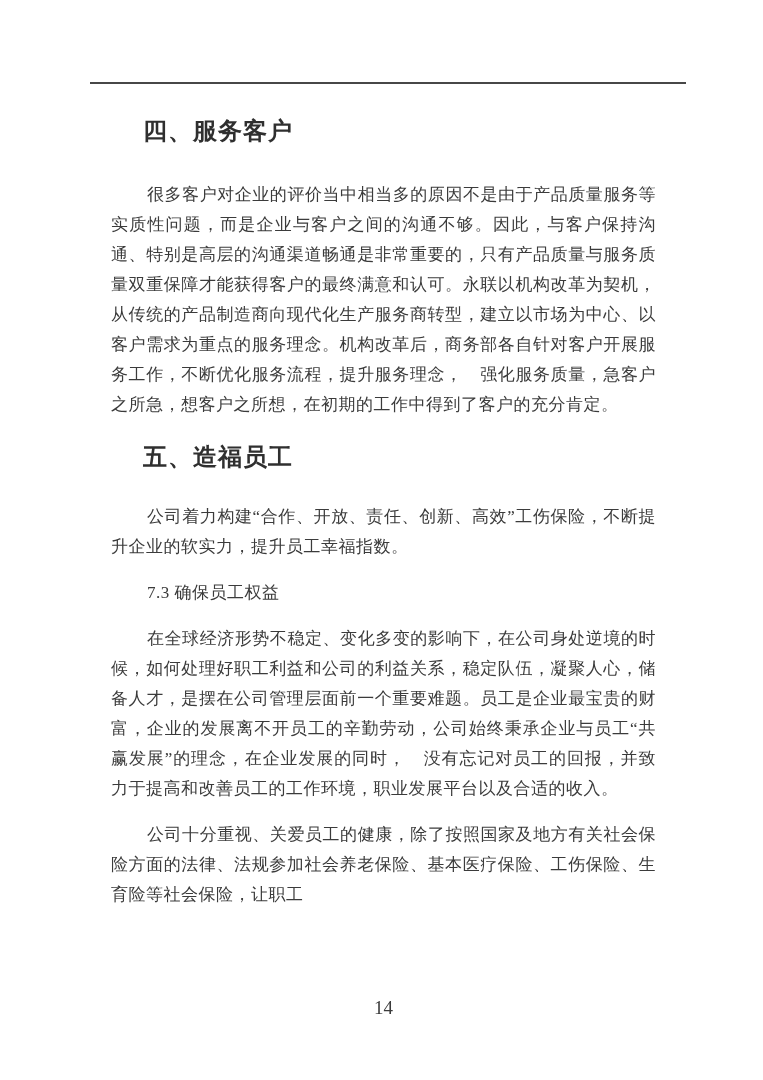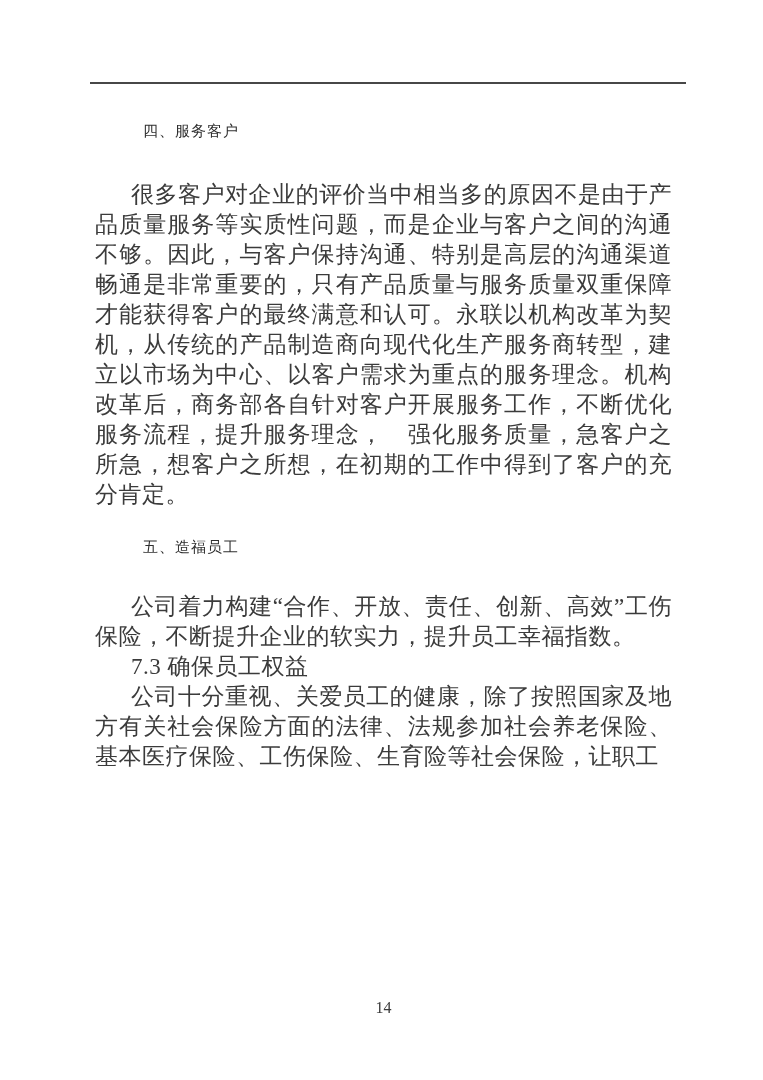--- a/index.html
+++ b/index.html
@@ -24,49 +24,49 @@
     height: 2px;
     background: #474747;
   }
   .content {
     position: absolute;
     left: 95px;
     top: 84px;
     width: 577px;
   }
   .sec-heading {
-    font-size: 15px;
-    font-weight: normal;
+    font-size: 24px;
+    font-weight: bold;
     color: #2f2f2f;
     line-height: 34px;
     margin: 0 0 0 48px;
     letter-spacing: 1px;
   }
   .h-first  { margin-top: 30px; }
   .h-second { margin-top: 20px; }
   .body-para {
-    font-size: 23px;
+    font-size: 17px;
     line-height: 30px;
-    margin: 0;
+    margin: 16px;
     text-align: justify;
     text-indent: 36px;
     letter-spacing: 0.5px;
   }
   .p-after-h1 { margin-top: 32px; }
   .p-after-h2 { margin-top: 28px; }
   .sub-heading {
     text-align: left;
   }
   .footer {
     position: absolute;
     left: 95px;
     top: 998px;
     width: 577px;
     text-align: center;
-    font-size: 16px;
+    font-size: 19px;
     line-height: 20px;
     color: #3b3b3b;
   }
 </style>
 </head>
 <body>
 
 <div class="page">
 
   <div class="header-rule"></div>
@@ -76,20 +76,21 @@
     <h1 class="sec-heading h-first">四、服务客户</h1>
 
     <p class="body-para p-after-h1">很多客户对企业的评价当中相当多的原因不是由于产品质量服务等实质性问题，而是企业与客户之间的沟通不够。因此，与客户保持沟通、特别是高层的沟通渠道畅通是非常重要的，只有产品质量与服务质量双重保障才能获得客户的最终满意和认可。永联以机构改革为契机，从传统的产品制造商向现代化生产服务商转型，建立以市场为中心、以客户需求为重点的服务理念。机构改革后，商务部各自针对客户开展服务工作，不断优化服务流程，提升服务理念，　强化服务质量，急客户之所急，想客户之所想，在初期的工作中得到了客户的充分肯定。</p>
 
     <h1 class="sec-heading h-second">五、造福员工</h1>
 
     <p class="body-para p-after-h2">公司着力构建“合作、开放、责任、创新、高效”工伤保险，不断提升企业的软实力，提升员工幸福指数。</p>
 
     <p class="body-para sub-heading">7.3 确保员工权益</p>
 
+    <p class="body-para">在全球经济形势不稳定、变化多变的影响下，在公司身处逆境的时候，如何处理好职工利益和公司的利益关系，稳定队伍，凝聚人心，储备人才，是摆在公司管理层面前一个重要难题。员工是企业最宝贵的财富，企业的发展离不开员工的辛勤劳动，公司始终秉承企业与员工“共赢发展”的理念，在企业发展的同时，　没有忘记对员工的回报，并致力于提高和改善员工的工作环境，职业发展平台以及合适的收入。</p>
 
 
 
     <p class="body-para">公司十分重视、关爱员工的健康，除了按照国家及地方有关社会保险方面的法律、法规参加社会养老保险、基本医疗保险、工伤保险、生育险等社会保险，让职工</p>
 
   </div>
 
   <div class="footer">14</div>
 
 </div>

